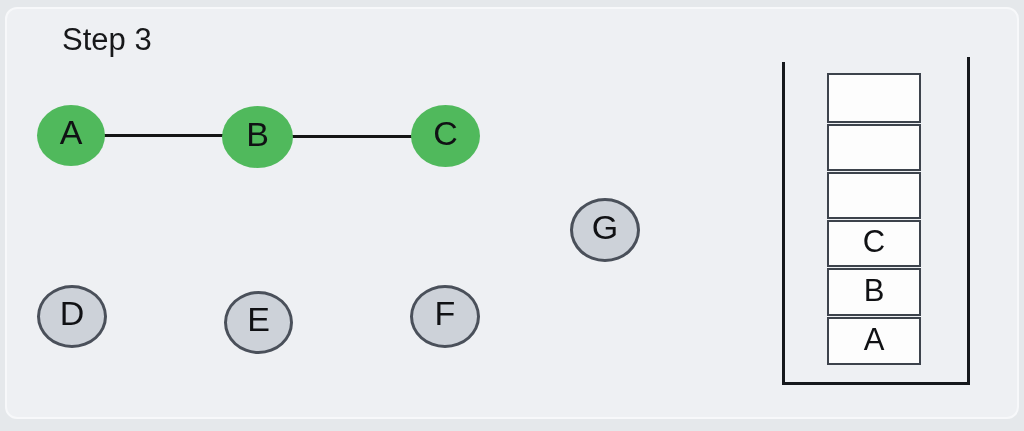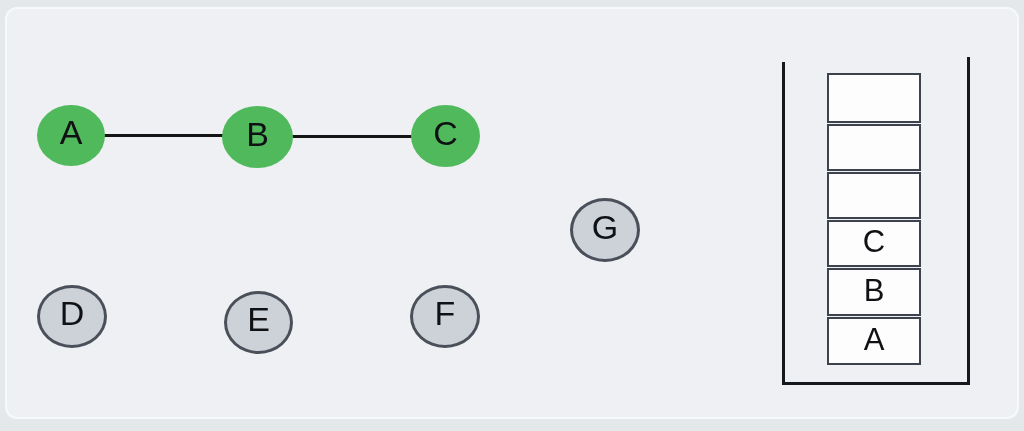--- a/index.html
+++ b/index.html
@@ -93,20 +93,21 @@
   .sc-3 { top: 220px; height: 47px; }
   .sc-4 { top: 268px; height: 48px; }
   .sc-5 { top: 317px; height: 48px; }
 </style>
 </head>
 <body>
 
 <div class="page">
   <div class="card"></div>
 
+  <div class="title">Step 3</div>
 
   <div class="edge edge-ab"></div>
   <div class="edge edge-bc"></div>
 
   <div class="node visited n-a">
     <span>A</span>
   </div>
   <div class="node visited n-b">
     <span>B</span>
   </div>

